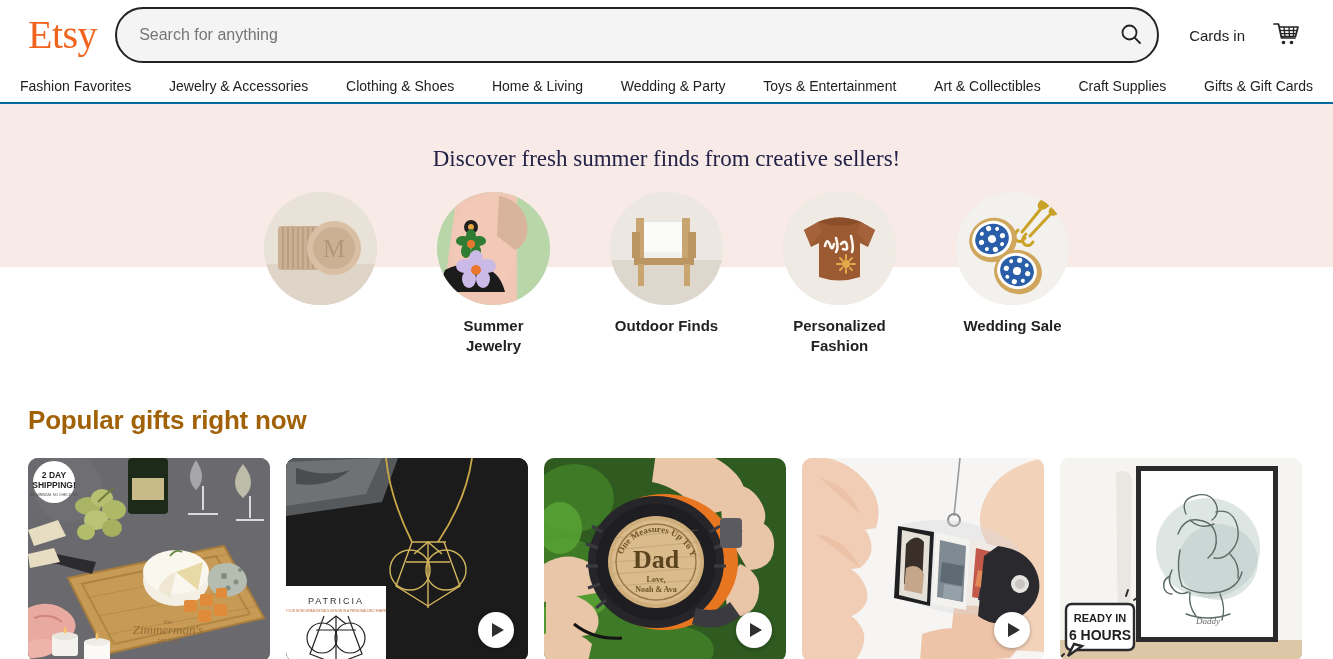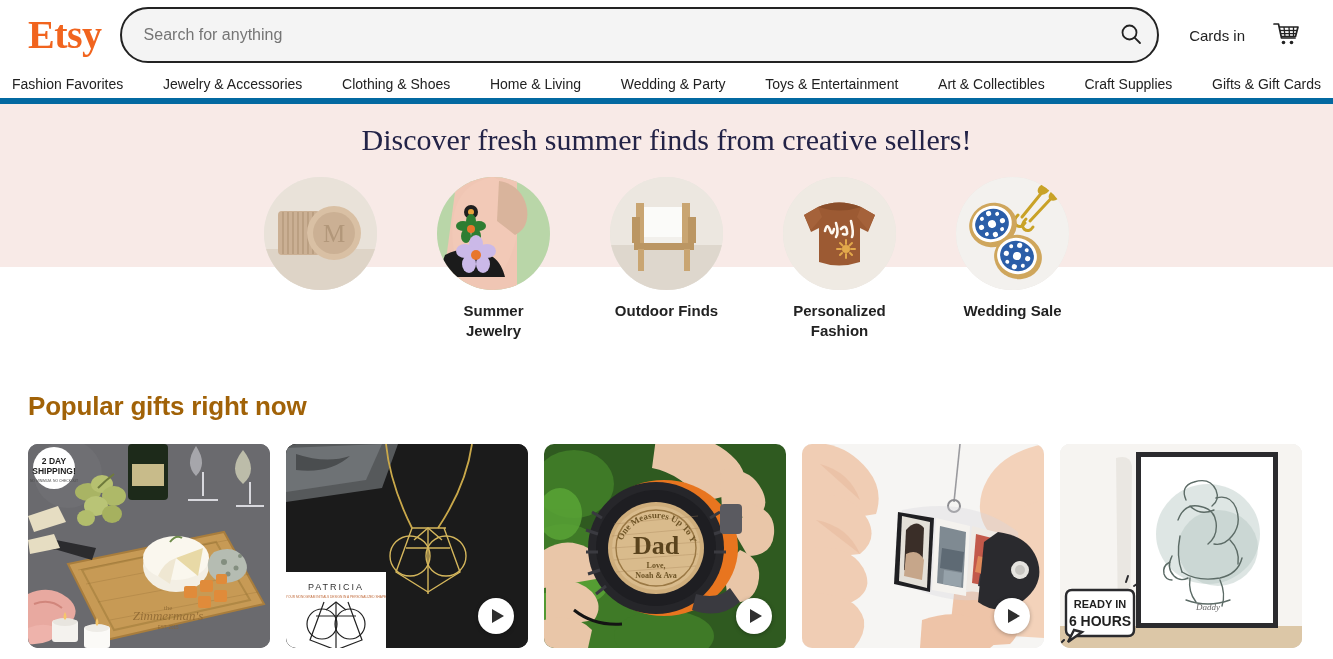--- a/index.html
+++ b/index.html
@@ -16,21 +16,21 @@
   .header {
     height: 70px;
     display: flex;
     align-items: center;
     padding: 0 28px;
     background: #ffffff;
   }
   .logo {
     font-family: "Liberation Serif", serif;
     font-size: 40px;
-    font-weight: 700;
+    font-weight: 400;
     color: #f1641e;
     letter-spacing: -0.5px;
     line-height: 1;
     margin-right: 18px;
     user-select: none;
   }
   .search-wrap {
     flex: 1;
     max-width: 1046px;
     height: 56px;
@@ -79,22 +79,22 @@
     display: flex; align-items: center; justify-content: center;
     width: 30px; height: 30px;
   }
 
   
   .nav {
     height: 34px;
     display: flex;
     align-items: center;
     justify-content: space-between;
-    padding: 0 12px;
-    border-bottom: 6px solid #0369a1;
+    padding: 0 20px;
+    border-bottom: 2px solid #0369a1;
     background: #ffffff;
   }
   .nav-item {
     font-size: 14px;
     color: #222222;
     text-decoration: none;
     white-space: nowrap;
     cursor: pointer;
   }
 
@@ -108,25 +108,26 @@
     z-index: 0;
   }
   .banner-inner {
     position: relative;
     z-index: 1;
     padding-top: 16px;
   }
   .banner-title {
     text-align: center;
     font-family: "Liberation Serif", serif;
-    font-size: 30px;
+    font-size: 23px;
     font-weight: 400;
     color: #232347;
     line-height: 1.3;
     padding: 0 20px;
+    margin-top: 24px;
   }
 
   
   .cats {
     display: flex;
     justify-content: center;
     gap: 60px;
     margin-top: 18px;
     padding-bottom: 16px;
   }

